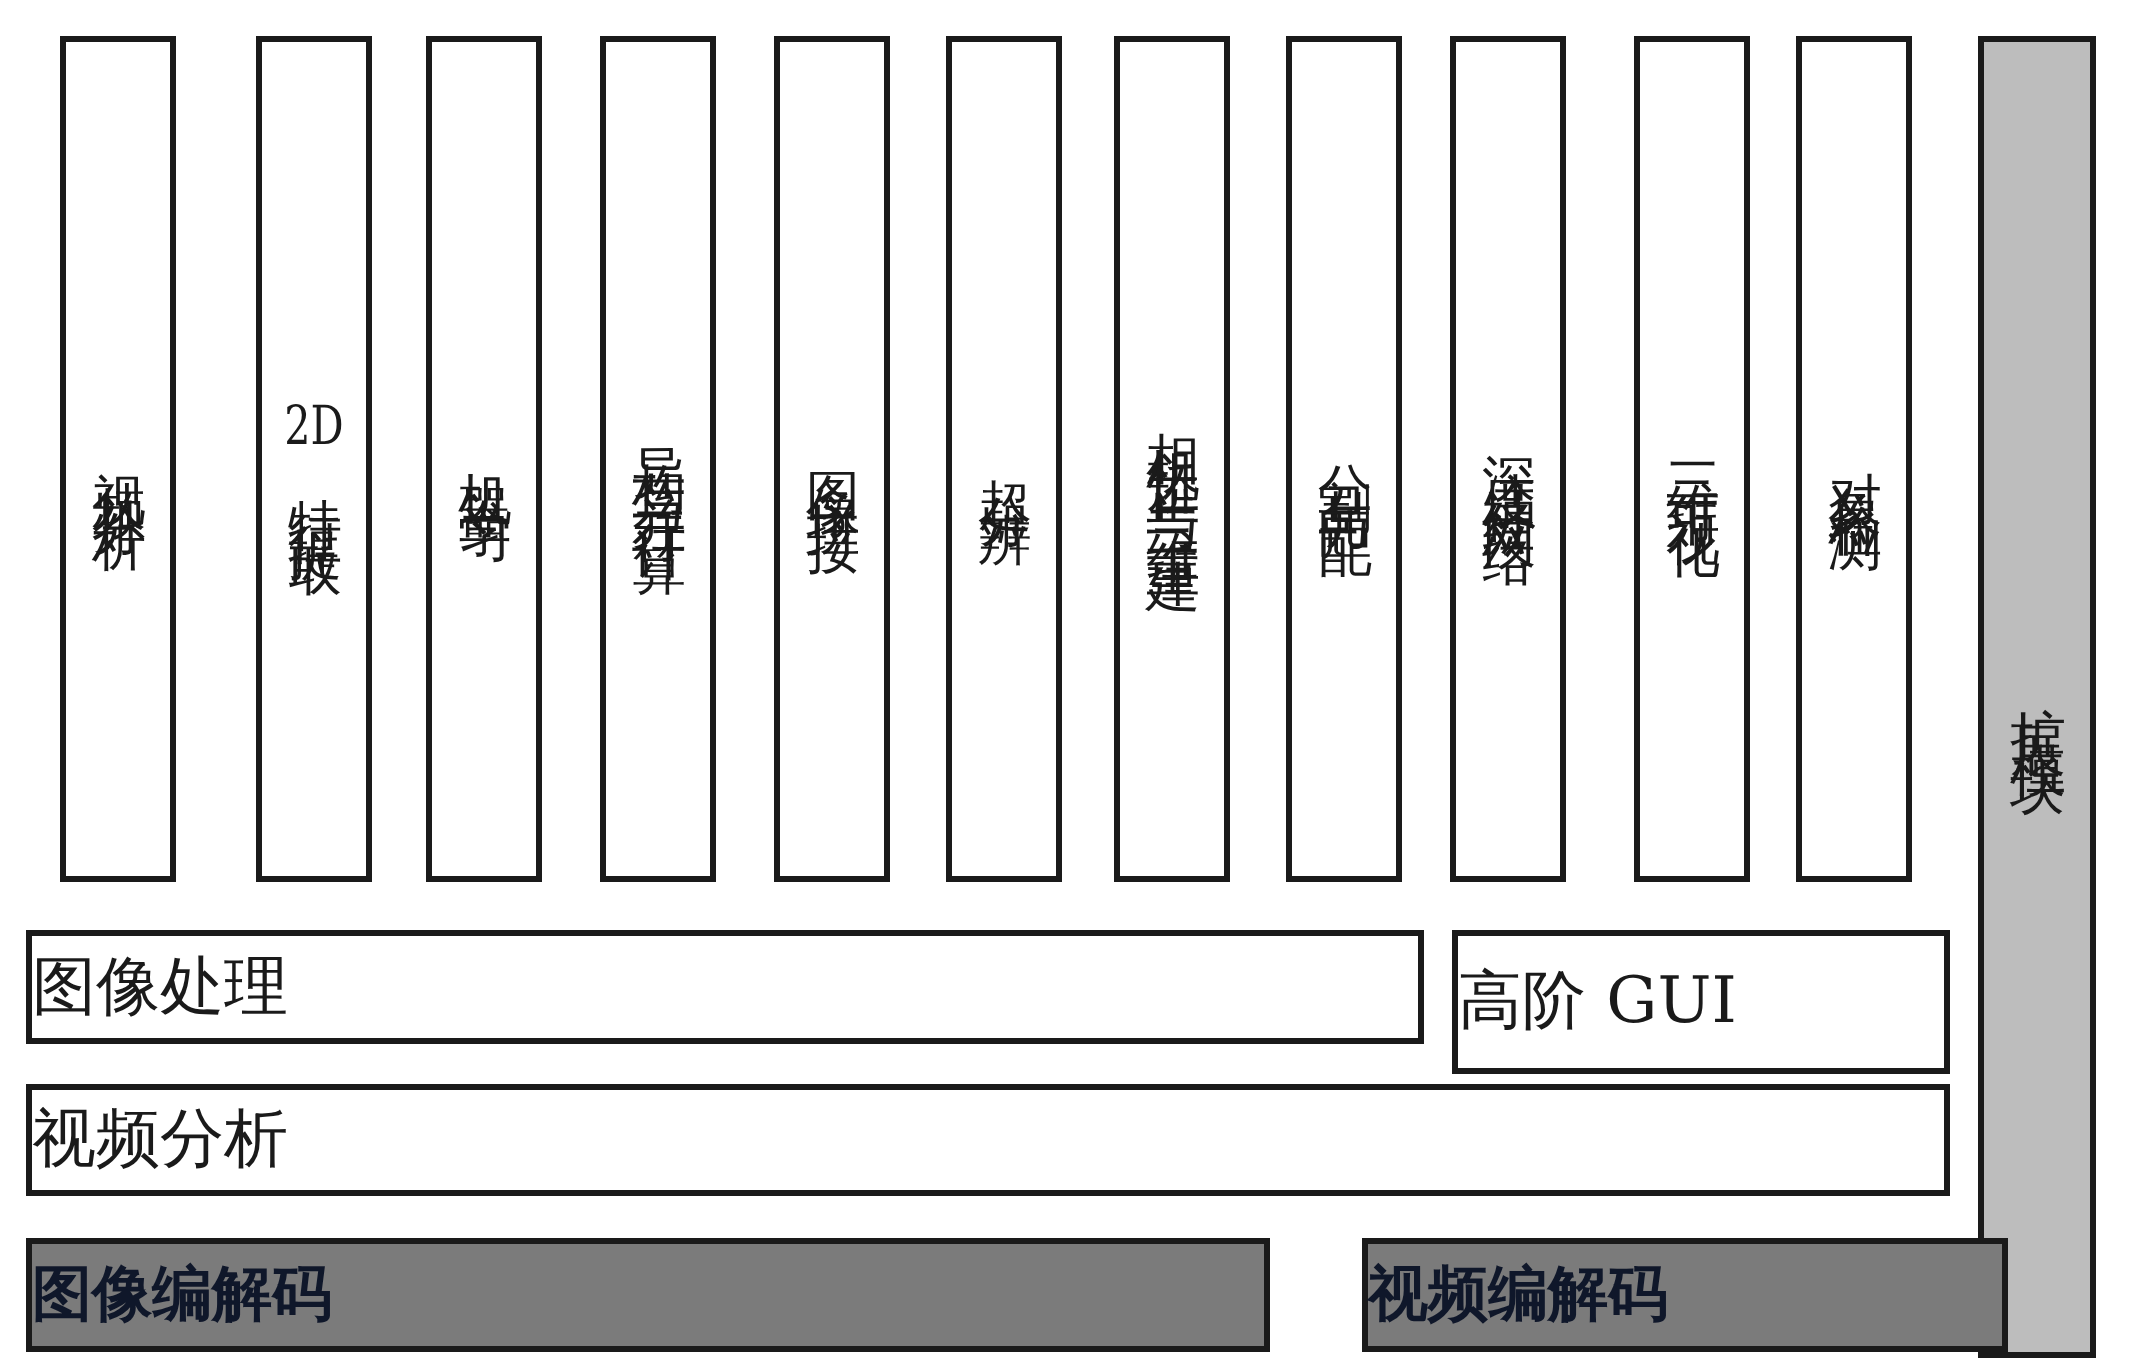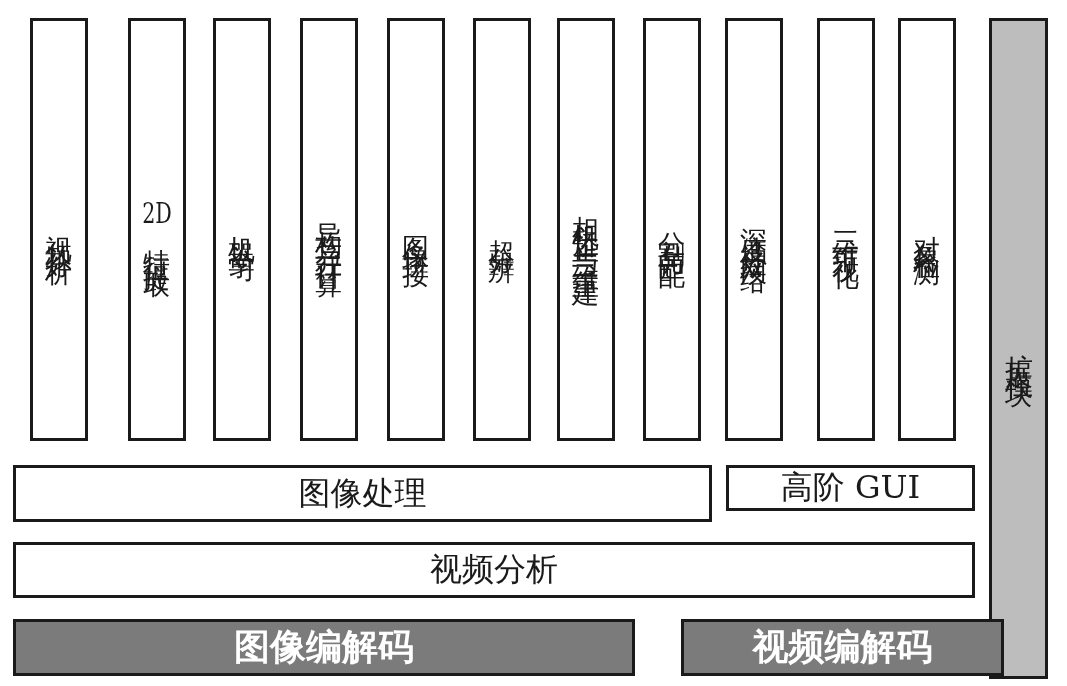--- a/index.html
+++ b/index.html
@@ -47,36 +47,35 @@
     display: flex;
     align-items: center;
     justify-content: center;
   }
   .extcol .vtext { font-size: 28px; letter-spacing: 9px; }
   
   .hbar {
     position: absolute;
     display: flex;
     align-items: center;
-    justify-content: center;
     font-size: 32px;
   }
   .hbar.white {
     background: #ffffff;
     border: 3px solid #1a1a1a;
     color: #1a1a1a;
     font-family: "DejaVu Serif", "Liberation Serif", serif;
   }
   .hbar.dark {
     background: #7b7b7b;
     border: 3px solid #1a1a1a;
-    color: #ffffff;
+    color: #0f172a;
     font-family: "DejaVu Sans", "Liberation Sans", sans-serif;
     font-weight: bold;
-    font-size: 36px;
+    font-size: 30px;
   }
 </style>
 </head>
 <body>
 
 <div class="canvas">
 
   <div class="vcol" style="left:30px">
     <span class="vtext">视频分析</span>
   </div>
@@ -112,21 +111,21 @@
   </div>
 
   <div class="extcol">
     <span class="vtext">扩展模块</span>
   </div>
 
   <div class="hbar white" style="left:13px; top:465px; width:699px; height:57px">
     <span>图像处理</span>
   </div>
 
-  <div class="hbar white" style="left:726px; top:465px; width:249px; height:46px">
+  <div class="hbar white" style="left:726px; top:465px; width:249px; height:72px">
     <span>高阶 GUI</span>
   </div>
 
   <div class="hbar white" style="left:13px; top:542px; width:962px; height:56px">
     <span>视频分析</span>
   </div>
 
   <div class="hbar dark" style="left:13px; top:619px; width:622px; height:57px">
     <span>图像编解码</span>
   </div>

